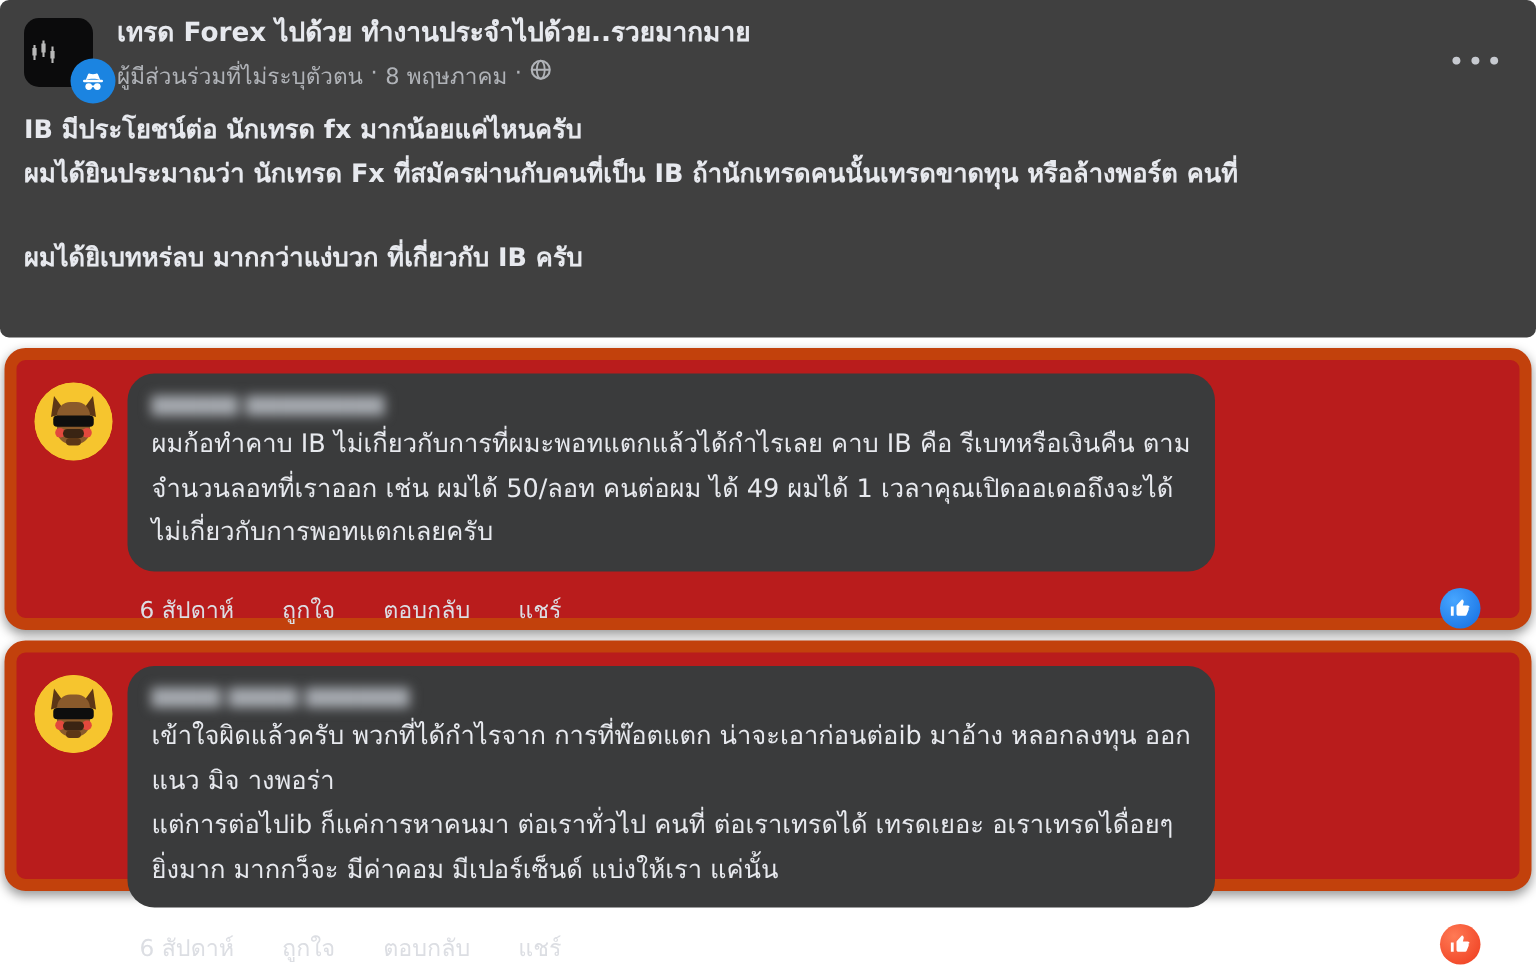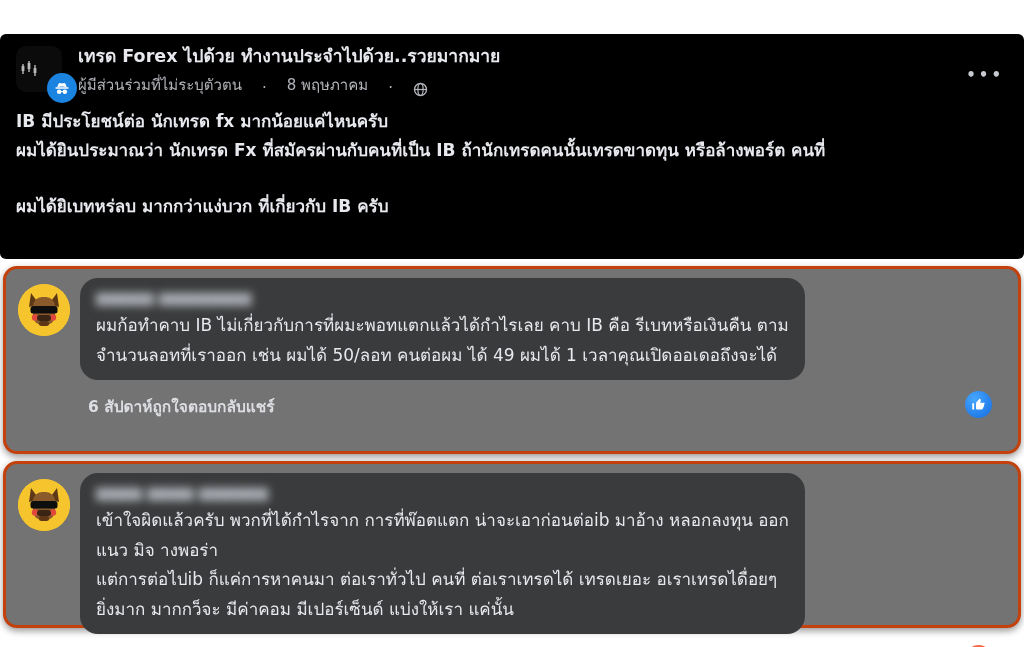--- a/index.html
+++ b/index.html
@@ -2,71 +2,70 @@
 <html><head>
 <meta charset="utf-8">
 <style>
   html,body{margin:0;padding:0;}
   body{
     width:1024px;height:647px;overflow:hidden;background:#ffffff;
     font-family:"DejaVu Sans","Liberation Sans",sans-serif;
   }
   
   .post{
-    background:#000000;border-radius:6px;height:225px;box-sizing:border-box;
+    background:#404040;border-radius:6px;height:225px;box-sizing:border-box;
     padding:10px 16px 0 16px;
-    margin-top:34px;
   }
   .post-header{display:flex;gap:14px;position:relative;}
   .avatar-wrap{width:48px;height:48px;position:relative;flex:none;margin-top:2px;}
   .group-avatar{width:46px;height:46px;background:#0b0b0c;border-radius:10px;position:relative;overflow:hidden;}
   .group-avatar svg{position:absolute;left:4px;top:12px;}
   .anon-badge{
     position:absolute;width:30px;height:30px;border-radius:50%;
     background:#1b84e1;right:-13px;bottom:-9px;
     display:flex;align-items:center;justify-content:center;
   }
   .anon-badge svg{width:20px;height:20px;}
   .head-text{padding-top:1px;min-width:0;}
   .post-title{font-size:17.5px;font-weight:bold;color:#e7e9ee;line-height:1.35;}
-  .post-meta{font-size:15px;color:#b0b3b8;display:flex;align-items:flex-end;gap:20px;margin-top:4px;}
+  .post-meta{font-size:15px;color:#b0b3b8;display:flex;align-items:flex-start;gap:5px;margin-top:4px;}
   .globe{display:inline-flex;}
   .menu-dots{
     position:absolute;right:4px;top:22px;color:#c7cad0;font-size:15px;
     letter-spacing:3px;font-weight:bold;cursor:pointer;
   }
   .post-body{font-size:17px;color:#e7e9ee;line-height:29px;margin-top:10px;font-weight:bold;}
   .post-body .gap-line{margin-top:27px;}
 
   
   .card{
     margin:7px 3px 0 3px;
-    border:3px solid #c2410c;border-radius:14px;background:#737373;
+    border:8px solid #c2410c;border-radius:14px;background:#b91c1c;
     box-sizing:border-box;padding:9px 12px 4px 12px;
     box-shadow:0 3px 7px rgba(0,0,0,0.40);
   }
   .card-1{height:188px;}
   .card-2{height:167px;}
   .comment{display:flex;gap:10px;}
   .c-avatar{
     width:52px;height:52px;border-radius:50%;flex:none;margin-top:6px;
     overflow:hidden;background:#f6c52e;
   }
   .bubble{
     background:#3a3b3c;border-radius:18px;padding:6px 16px 10px 16px;
     max-width:912px;
   }
   .c-name{
     display:inline-block;color:#a7abb1;font-size:15px;font-weight:bold;
     filter:blur(4px);margin:3px 0 4px 0;user-select:none;line-height:20px;
   }
   .c-text{font-size:17px;color:#e7e9ee;line-height:29.5px;}
   .actions{
-    display:flex;align-items:center;position:relative;
-    margin:11px 0 0 70px;font-size:15.5px;font-weight:bold;color:#dcdee3;
+    display:flex;gap:32px;align-items:center;position:relative;
+    margin:11px 0 0 70px;font-size:15.5px;font-weight:normal;color:#dcdee3;
     height:30px;
   }
   .actions .act{cursor:pointer;}
   .badge{
     position:absolute;right:14px;top:0;width:27px;height:27px;border-radius:50%;
     display:flex;align-items:center;justify-content:center;
   }
   .badge svg{width:15px;height:15px;}
   .badge-blue{background:radial-gradient(circle at 35% 30%, #47a6ff, #136ce0);}
   .badge-red{background:radial-gradient(circle at 35% 30%, #ff7a55, #ee3a1c);}
@@ -137,20 +136,21 @@
         <circle cx="35" cy="33.5" r="3.2" fill="#e2493d"></circle>
         <rect x="19" y="31" width="14" height="6" rx="3" fill="#3a2413"></rect>
         <rect x="21" y="37" width="10" height="5" rx="2.5" fill="#5d3716"></rect>
       </svg>
     </div>
     <div class="bubble">
       <span class="c-name">▆▆▆▆▆ ▆▆▆▆▆▆▆▆</span>
       <div class="c-text">
         <div>ผมก้อทำคาบ IB ไม่เกี่ยวกับการที่ผมะพอทแตกแล้วได้กำไรเลย คาบ IB คือ รีเบทหรือเงินคืน ตาม</div>
         <div>จำนวนลอทที่เราออก เช่น ผมได้ 50/ลอท คนต่อผม ได้ 49 ผมได้ 1 เวลาคุณเปิดออเดอถึงจะได้</div>
+        <div>ไม่เกี่ยวกับการพอทแตกเลยครับ</div>
       </div>
     </div>
   </div>
   <div class="actions">
     <span class="act">6 สัปดาห์</span>
     <span class="act">ถูกใจ</span>
     <span class="act">ตอบกลับ</span>
     <span class="act">แชร์</span>
     <span class="badge badge-blue">
       <svg viewBox="0 0 24 24">

